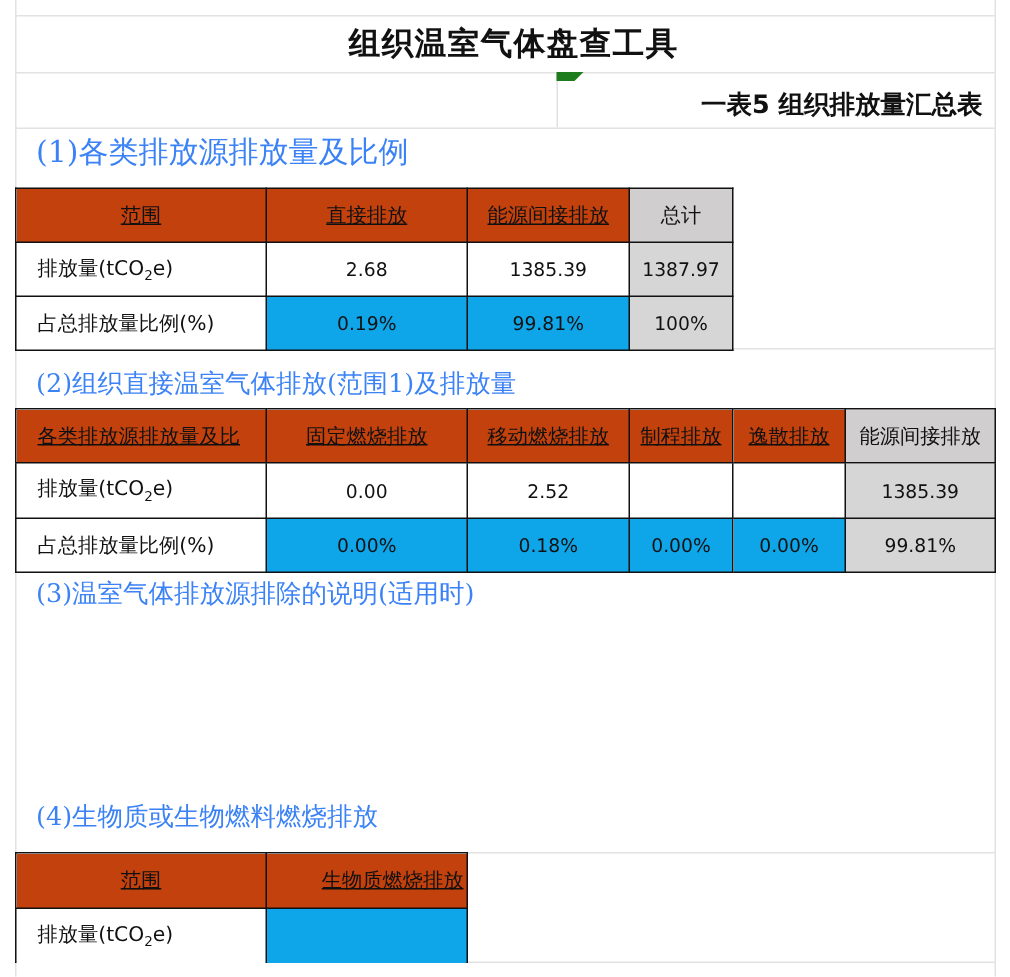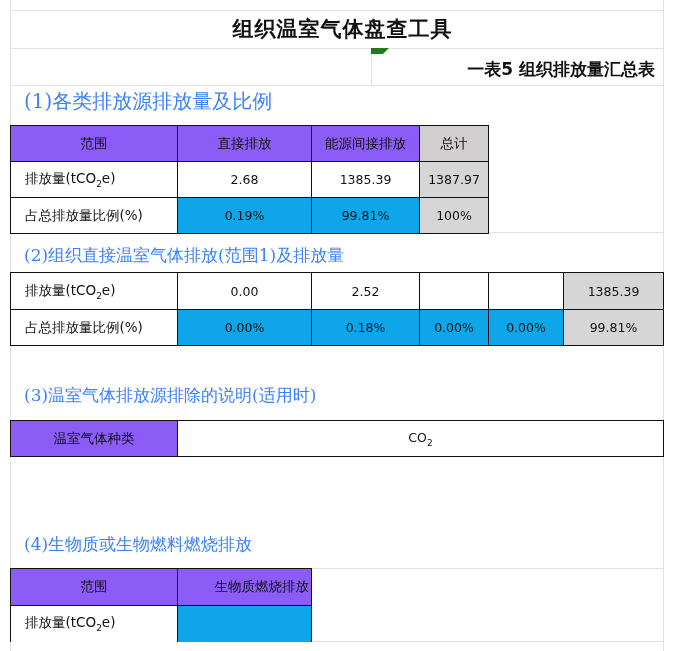--- a/index.html
+++ b/index.html
@@ -16,21 +16,21 @@
   .section { left:12px; font-family:"DejaVu Serif","Liberation Serif",serif; color:#3b82f6; }
   .s1 { top:88px; font-size:20px; }
   .s2 { top:244px; font-size:17px; }
   .s3 { top:384px; font-size:17px; }
   .s4 { top:533px; font-size:17px; }
   table.t { position:absolute; border-collapse:collapse; table-layout:fixed; font-size:13.5px; }
   table.t td { border:1.5px solid #111; padding:0 2px; text-align:center; white-space:nowrap; overflow:hidden;
                font-family:"DejaVu Sans","Liberation Sans",sans-serif; }
   table.t td.lbl { text-align:left; padding-left:14px; }
   td.mono { font-family:"DejaVu Sans Mono","Liberation Mono",monospace; font-size:12.5px; }
-  .hdr { background:#8b5cf6; }
+  .hdr { background:#c2410c;text-decoration:underline; }
   .hdr2 { background:#d0cece; }
   .g1 { background:#0ea5e9; }
   .g2 { background:#d6d6d6; }
   .g3 { background:#eceaea; }
   .w { background:#ffffff; }
   sub { font-size:9px; }
 </style>
 </head>
 <body>
 
@@ -82,20 +82,28 @@
 <table class="t" style="left:10px;top:272px;width:653px;">
   <colgroup>
       <col style="width:167px">
       <col style="width:134px">
       <col style="width:108px">
       <col style="width:69px">
       <col style="width:75px">
       <col style="width:100px">
     </colgroup>
   <tbody>
+      <tr style="height:36px">
+    <td class="hdr lbl">各类排放源排放量及比</td>
+    <td class="hdr">固定燃烧排放</td>
+    <td class="hdr">移动燃烧排放</td>
+    <td class="hdr">制程排放</td>
+    <td class="hdr">逸散排放</td>
+    <td class="hdr2">能源间接排放</td>
+  </tr>
   <tr style="height:37px">
     <td class="w lbl"><span>排放量(tCO</span><sub>2</sub><span>e)</span></td>
     <td class="w mono">0.00</td>
     <td class="w mono">2.52</td>
     <td class="w mono"></td>
     <td class="w mono"></td>
     <td class="g2 mono">1385.39</td>
   </tr>
   <tr style="height:36px">
     <td class="w lbl">占总排放量比例(%)</td>
@@ -112,24 +120,20 @@
 <table class="t" style="left:10px;top:420px;width:653px;">
   <colgroup>
       <col style="width:167px">
       <col style="width:134px">
       <col style="width:108px">
       <col style="width:69px">
       <col style="width:75px">
       <col style="width:100px">
     </colgroup>
   <tbody>
-  <tr style="height:36px">
-    <td class="hdr">温室气体种类</td>
-    <td class="w mono" colspan="5"><span>CO</span><sub>2</sub></td>
-  </tr>
 </tbody>
   </table>
 
 <div class="abs section s4">(4)生物质或生物燃料燃烧排放</div>
 <table class="t" style="left:10px;top:568px;width:301px;">
   <colgroup>
       <col style="width:167px">
       <col style="width:134px">
     </colgroup>
   <tbody>

